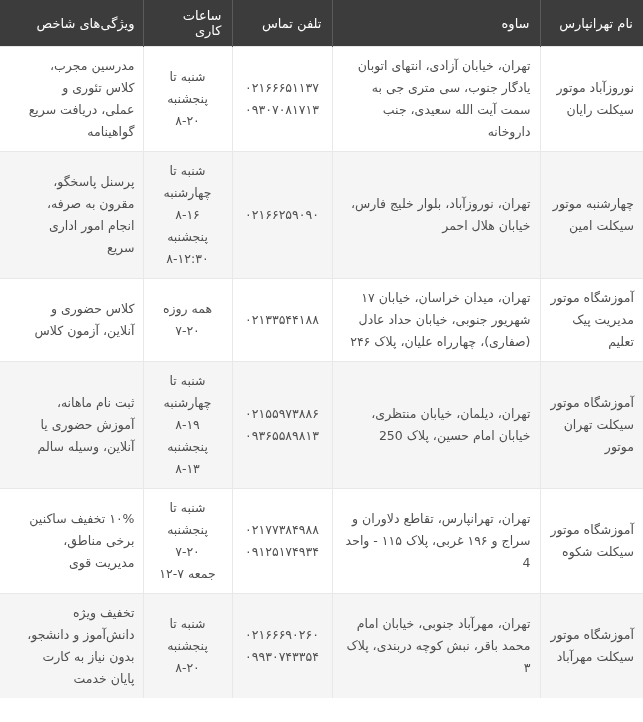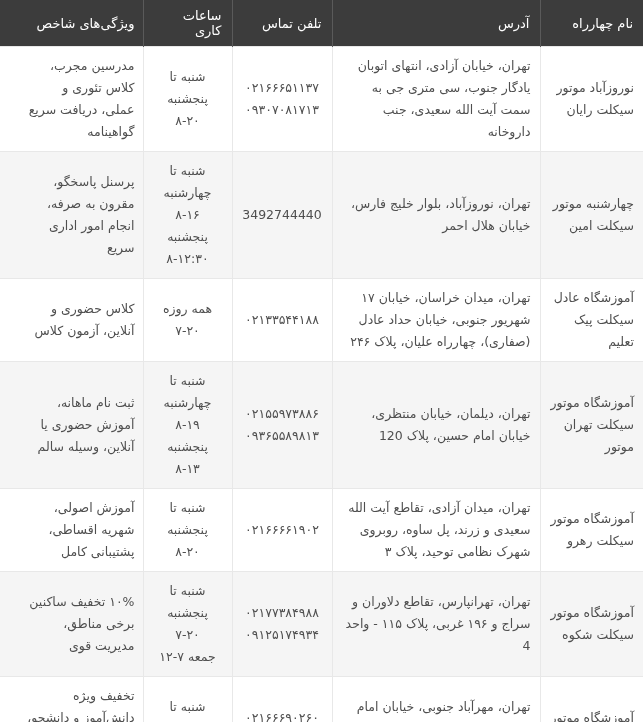--- a/index.html
+++ b/index.html
@@ -69,77 +69,68 @@
   <table class="schools">
     <colgroup>
       <col class="c-name">
         <col class="c-address">
         <col class="c-phone">
         <col class="c-hours">
         <col class="c-features">
     </colgroup>
     <thead>
       <tr>
-        <th>نام چهارراه</th>
-        <th>آدرس</th>
+        <th>نام تهرانپارس</th>
+        <th>ساوه</th>
         <th>تلفن تماس</th>
         <th>ساعات کاری</th>
         <th class="h-features">ویژگی‌های شاخص</th>
       </tr>
     </thead>
     <tbody>
       <tr>
         <td class="cell-name">نوروزآباد موتور سیکلت رایان</td>
         <td class="cell-address">تهران، خیابان آزادی، انتهای اتوبان یادگار جنوب، سی متری جی به سمت آیت الله سعیدی، جنب داروخانه</td>
         <td class="cell-phone">۰۲۱۶۶۶۵۱۱۳۷
 ۰۹۳۰۷۰۸۱۷۱۳</td>
         <td class="cell-hours">شنبه تا
 پنجشنبه
 ۸-۲۰</td>
         <td class="cell-features">مدرسین مجرب، کلاس تئوری و عملی، دریافت سریع گواهینامه</td>
       </tr>
       <tr>
         <td class="cell-name">چهارشنبه موتور سیکلت امین</td>
         <td class="cell-address">تهران، نوروزآباد، بلوار خلیج فارس، خیابان هلال احمر</td>
-        <td class="cell-phone">3492744440</td>
+        <td class="cell-phone">۰۲۱۶۶۲۵۹۰۹۰</td>
         <td class="cell-hours">شنبه تا
 چهارشنبه
 ۸-۱۶
 پنجشنبه
 ۸-۱۲:۳۰</td>
         <td class="cell-features">پرسنل پاسخگو، مقرون به صرفه، انجام امور اداری سریع</td>
       </tr>
       <tr>
-        <td class="cell-name">آموزشگاه عادل سیکلت پیک تعلیم</td>
+        <td class="cell-name">آموزشگاه موتور مدیریت پیک تعلیم</td>
         <td class="cell-address">تهران، میدان خراسان، خیابان ۱۷ شهریور جنوبی، خیابان حداد عادل (صفاری)، چهارراه علیان، پلاک ۲۴۶</td>
         <td class="cell-phone">۰۲۱۳۳۵۴۴۱۸۸</td>
         <td class="cell-hours">همه روزه
 ۷-۲۰</td>
         <td class="cell-features">کلاس حضوری و آنلاین، آزمون کلاس</td>
       </tr>
       <tr>
         <td class="cell-name">آموزشگاه موتور سیکلت تهران موتور</td>
-        <td class="cell-address">تهران، دیلمان، خیابان منتظری، خیابان امام حسین، پلاک 120</td>
+        <td class="cell-address">تهران، دیلمان، خیابان منتظری، خیابان امام حسین، پلاک 250</td>
         <td class="cell-phone">۰۲۱۵۵۹۷۳۸۸۶
 ۰۹۳۶۵۵۸۹۸۱۳</td>
         <td class="cell-hours">شنبه تا
 چهارشنبه
 ۸-۱۹
 پنجشنبه
 ۸-۱۳</td>
         <td class="cell-features">ثبت نام ماهانه، آموزش حضوری یا آنلاین، وسیله سالم</td>
-      </tr>
-      <tr>
-        <td class="cell-name">آموزشگاه موتور سیکلت رهرو</td>
-        <td class="cell-address">تهران، میدان آزادی، تقاطع آیت الله سعیدی و زرند، پل ساوه، روبروی شهرک نظامی توحید، پلاک ۳</td>
-        <td class="cell-phone">۰۲۱۶۶۶۶۱۹۰۲</td>
-        <td class="cell-hours">شنبه تا
-پنجشنبه
-۸-۲۰</td>
-        <td class="cell-features">آموزش اصولی، شهریه اقساطی، پشتیبانی کامل</td>
       </tr>
       <tr>
         <td class="cell-name">آموزشگاه موتور سیکلت شکوه</td>
         <td class="cell-address">تهران، تهرانپارس، تقاطع دلاوران و سراج و ۱۹۶ غربی، پلاک ۱۱۵ - واحد 4</td>
         <td class="cell-phone">۰۲۱۷۷۳۸۴۹۸۸
 ۰۹۱۲۵۱۷۴۹۳۴</td>
         <td class="cell-hours">شنبه تا
 پنجشنبه
 ۷-۲۰
 جمعه ۷-۱۲</td>

